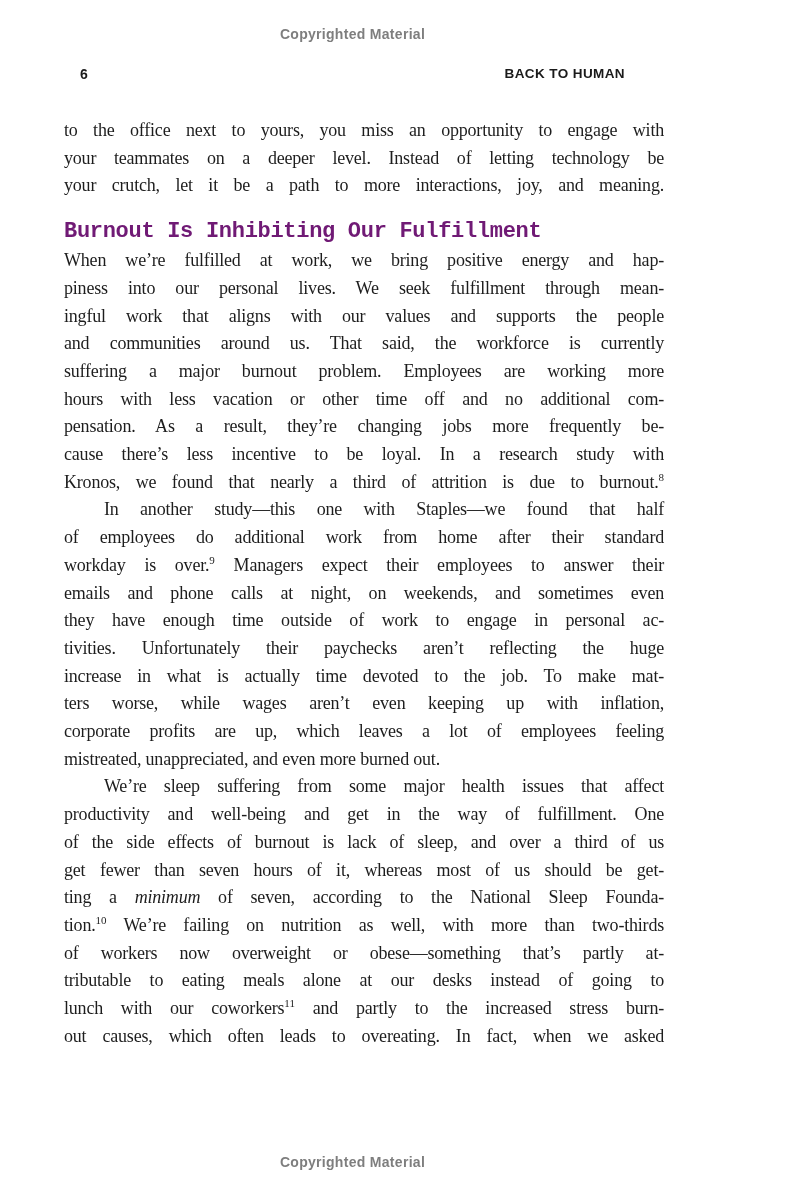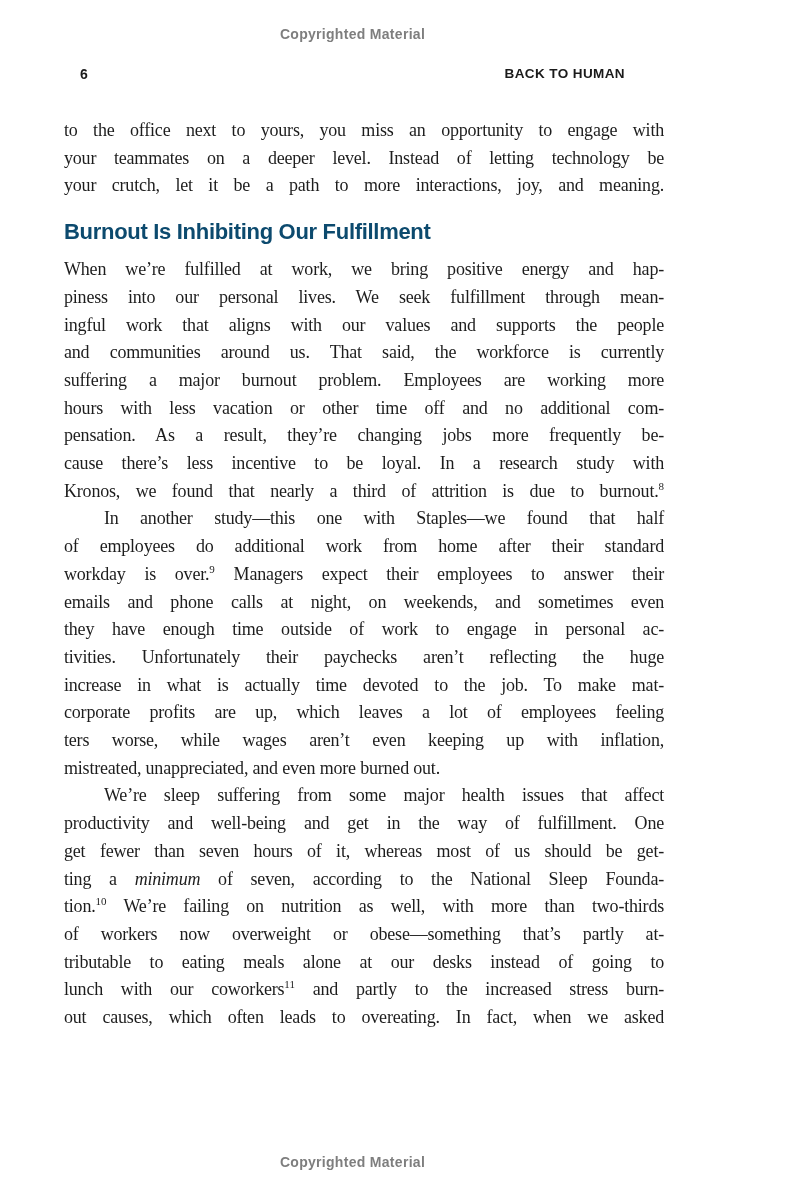--- a/index.html
+++ b/index.html
@@ -53,26 +53,26 @@
   .body-text {
     position: absolute;
     top: 117px;
     left: 64px;
     width: 600px;
     color: #1d1d1d;
     font-size: 18px;
     letter-spacing: -0.2px;
   }
   .section-heading {
-    font-family: Liberation Sans, sans-serif;
+    font-family: Liberation Mono, monospace;
     font-size: 22px;
     font-weight: bold;
     letter-spacing: -0.3px;
-    color: #0c4a6e;
-    margin: 18px 0 10px 0;
+    color: #701a75;
+    margin: 18px 0 1px 0;
     line-height: 28px;
   }
   .para { margin: 0; }
   .para.indent .line:first-child { text-indent: 40px; }
   .line {
     line-height: 27.7px;
     text-align: justify;
     text-align-last: justify;
     white-space: normal;
   }
@@ -117,27 +117,28 @@
         <div class="line"><span>Kronos, we found that nearly a third of attrition is due to burnout.</span><sup class="fn">8</sup></div>
       </div>
       <div class="para indent">
         <div class="line"><span>In another study—this one with Staples—we found that half</span></div>
         <div class="line"><span>of employees do additional work from home after their standard</span></div>
         <div class="line"><span>workday is over.</span><sup class="fn">9</sup><span> Managers expect their employees to answer their</span></div>
         <div class="line"><span>emails and phone calls at night, on weekends, and sometimes even</span></div>
         <div class="line"><span>they have enough time outside of work to engage in personal ac-</span></div>
         <div class="line"><span>tivities. Unfortunately their paychecks aren’t reflecting the huge</span></div>
         <div class="line"><span>increase in what is actually time devoted to the job. To make mat-</span></div>
+        <div class="line"><span>ters worse, while wages aren’t even keeping up with inflation,</span></div>
         <div class="line"><span>corporate profits are up, which leaves a lot of employees feeling</span></div>
-        <div class="line"><span>ters worse, while wages aren’t even keeping up with inflation,</span></div>
         <div class="line line-end"><span>mistreated, unappreciated, and even more burned out.</span></div>
       </div>
       <div class="para indent">
         <div class="line"><span>We’re sleep suffering from some major health issues that affect</span></div>
         <div class="line"><span>productivity and well-being and get in the way of fulfillment. One</span></div>
+        <div class="line"><span>of the side effects of burnout is lack of sleep, and over a third of us</span></div>
         <div class="line"><span>get fewer than seven hours of it, whereas most of us should be get-</span></div>
         <div class="line"><span>ting a </span><em>minimum</em><span> of seven, according to the National Sleep Founda-</span></div>
         <div class="line"><span>tion.</span><sup class="fn">10</sup><span> We’re failing on nutrition as well, with more than two-thirds</span></div>
         <div class="line"><span>of workers now overweight or obese—something that’s partly at-</span></div>
         <div class="line"><span>tributable to eating meals alone at our desks instead of going to</span></div>
         <div class="line"><span>lunch with our coworkers</span><sup class="fn">11</sup><span> and partly to the increased stress burn-</span></div>
         <div class="line"><span>out causes, which often leads to overeating. In fact, when we asked</span></div>
       </div>
     </div>
 

